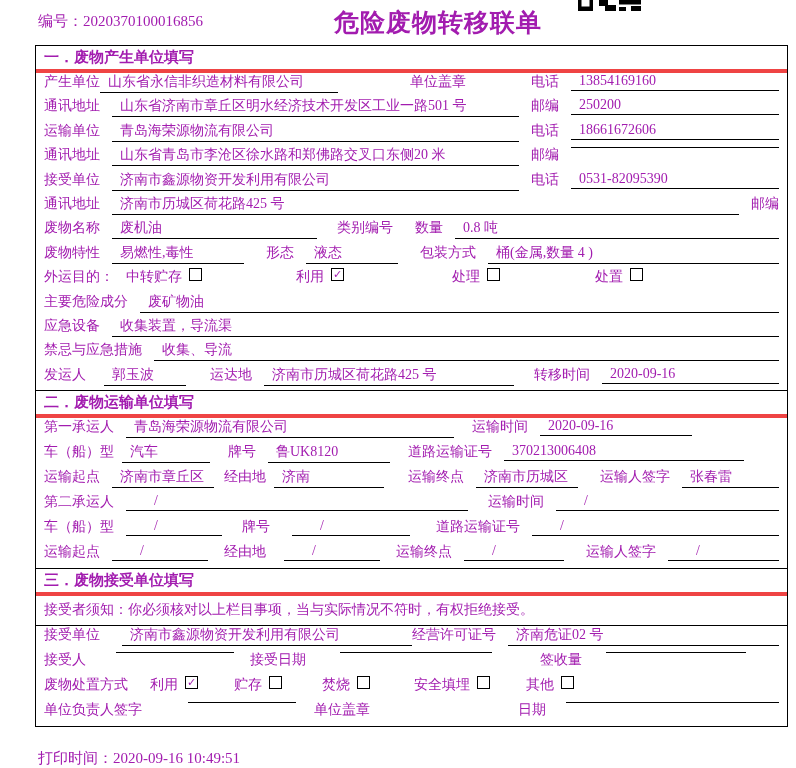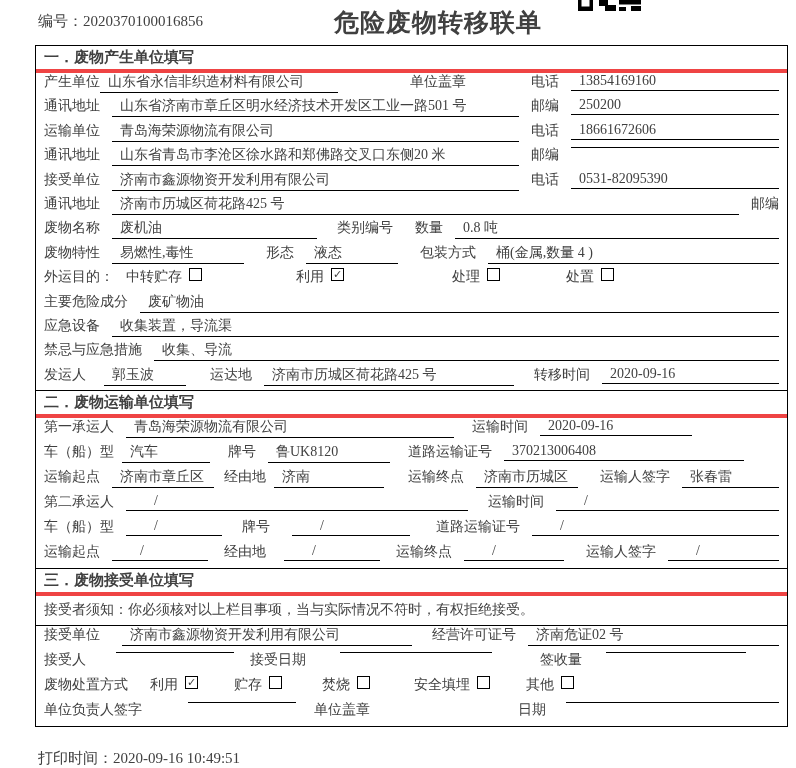--- a/index.html
+++ b/index.html
@@ -1,19 +1,19 @@
 <!DOCTYPE html>
 <html><head>
 <meta charset="utf-8">
 <style>
   html,body{margin:0;padding:0;background:#ffffff;}
   .page{
     position:relative;
     width:796px;height:768px;
-    background:#ffffff;color:#404040;
+    background:#ffffff;color:#a21caf;
     font-family:"Liberation Serif","DejaVu Serif",serif;
     font-size:14px;
     overflow:hidden;
   }
   .hdr-no{position:absolute;left:38px;top:12px;font-size:15px;white-space:nowrap;}
   .hdr-title{position:absolute;left:334px;top:6px;font-size:25px;font-weight:bold;letter-spacing:1px;white-space:nowrap;}
   .qr{position:absolute;left:578px;top:0;}
   .tbl{
     position:absolute;left:35px;top:45px;width:753px;
     border:1.5px solid #000;
@@ -146,21 +146,21 @@
     </div>
 
     <div class="row">
       <span class="lb">外运目的：</span>
       <span class="lb ml">中转贮存</span>
       <span class="cb"></span>
       <span class="lb" style="margin-left:94px">利用</span>
       <span class="cb">✓</span>
       <span class="lb" style="margin-left:108px">处理</span>
       <span class="cb"></span>
-      <span class="lb" style="margin-left:66px">处置</span>
+      <span class="lb" style="margin-left:95px">处置</span>
       <span class="cb"></span>
     </div>
 
     <div class="row">
       <span class="lb">主要危险成分</span>
       <span class="u grow ml">废矿物油</span>
     </div>
 
     <div class="row">
       <span class="lb">应急设备</span>
@@ -236,21 +236,21 @@
       <span class="lb" style="margin-left:22px">运输人签字</span>
       <span class="u sl grow ml">/</span>
     </div>
 
     <div class="sec-title mid">三．废物接受单位填写</div>
     <div class="notice">接受者须知：你必须核对以上栏目事项，当与实际情况不符时，有权拒绝接受。</div>
 
     <div class="row row2">
       <span class="lb">接受单位</span>
       <span class="u" style="width:290px;margin-left:22px">济南市鑫源物资开发利用有限公司</span>
-      <span class="lb" style="margin-left:20px">经营许可证号</span>
+      <span class="lb" style="margin-left:0">经营许可证号</span>
       <span class="u grow ml">济南危证02 号</span>
     </div>
 
     <div class="row row2">
       <span class="lb">接受人</span>
       <span class="u" style="width:118px;margin-left:30px"></span>
       <span class="lb" style="margin-left:16px">接受日期</span>
       <span class="u" style="width:152px;margin-left:34px"></span>
       <span class="lb" style="margin-left:48px">签收量</span>
       <span class="u" style="width:140px;margin-left:24px"></span>

